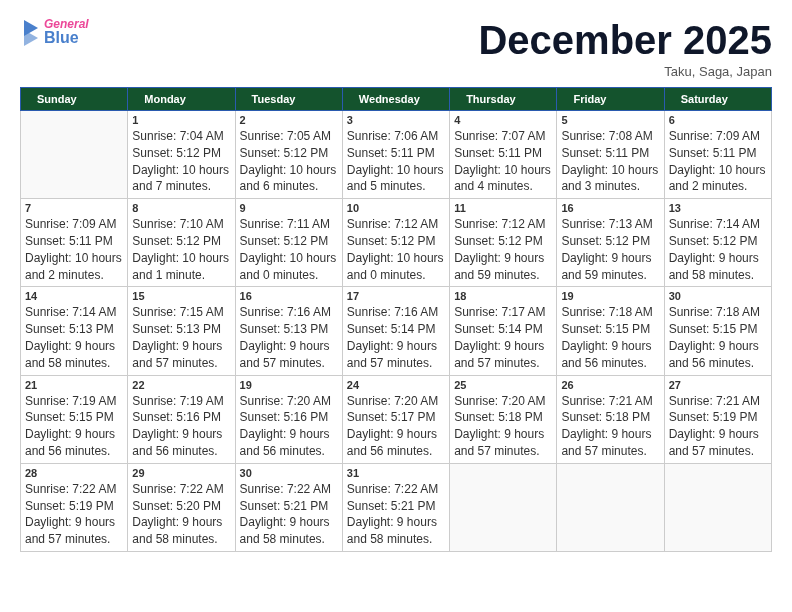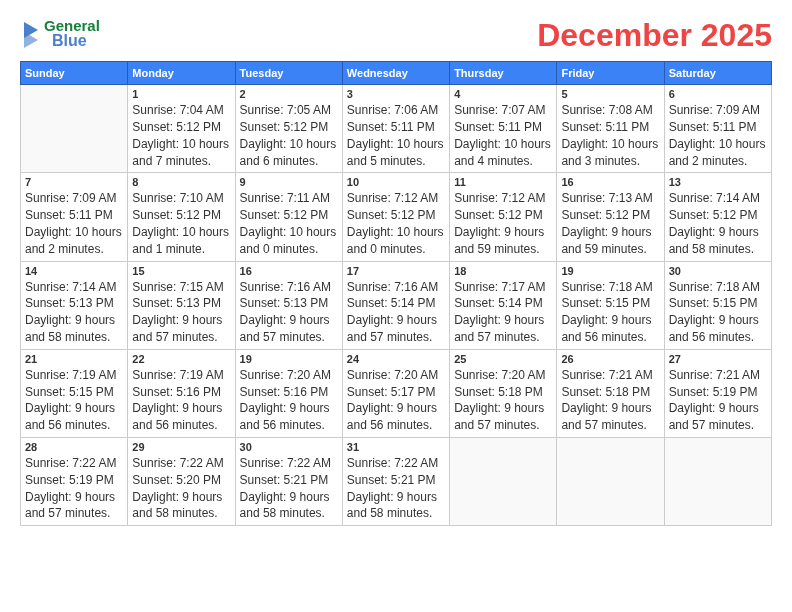--- a/index.html
+++ b/index.html
@@ -19,40 +19,40 @@
     .header {
       display: flex;
       justify-content: space-between;
       align-items: flex-start;
       margin-bottom: 8px;
     }
     .title-area {
       text-align: right;
     }
     .month-title {
-      font-size: 32px;
-      font-weight: bold;
-      color: #ef4444;
+      font-size: 40px;
+      font-weight: bold;
+      color: #0f172a;
       line-height: 1.1;
     }
     .location {
       font-size: 13px;
       color: #555;
       margin-top: 2px;
     }
     .calendar {
       width: 100%;
       border-collapse: collapse;
       border: 1px solid #ccc;
       font-size: 9.5px;
     }
     .calendar th {
-      background: #3b82f6;
+      background: #14532d;
       color: #fff;
-      padding: 5px 4px;
+      padding: 5px 16px;
       text-align: left;
       font-size: 11px;
       font-weight: bold;
       border: 1px solid #2a5aaf;
     }
     .calendar td {
       border: 1px solid #ccc;
       vertical-align: top;
       padding: 3px 4px;
       height: 88px;
@@ -85,29 +85,29 @@
       width: 22px;
       height: 28px;
       position: relative;
     }
     .logo-text-block {
       display: flex;
       flex-direction: column;
       line-height: 1;
     }
     .logo-general {
-      font-size: 15px;
-      font-weight: bold;
-      color: #15803d;
+      font-size: 12px;
+      font-weight: bold;
+      color: #ec4899;
+      font-style: italic;
     }
     .logo-blue {
       font-size: 16px;
       font-weight: bold;
       color: #4a80cc;
-      margin-left: 8px;
     }
   </style>
 </head>
 <body>
 
 <div class="page">
   <div class="header">
 
     <div class="logo-wrapper">
       <div class="logo-flag">
@@ -117,20 +117,21 @@
         </svg>
       </div>
       <div class="logo-text-block">
         <span class="logo-general">General</span>
         <span class="logo-blue">Blue</span>
       </div>
     </div>
 
     <div class="title-area">
       <div class="month-title">December 2025</div>
+      <div class="location">Taku, Saga, Japan</div>
     </div>
   </div>
 
   <table class="calendar">
     <thead>
       <tr>
 
       <th>Sunday</th>
           <th>Monday</th>
           <th>Tuesday</th>

